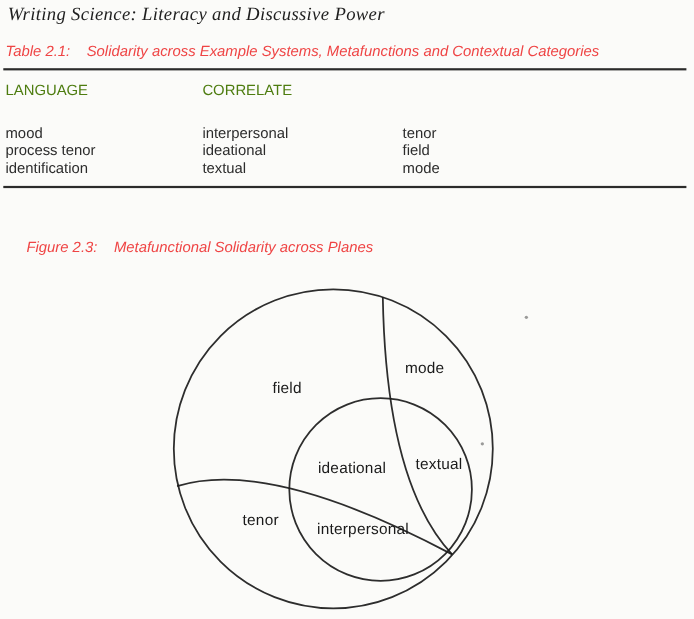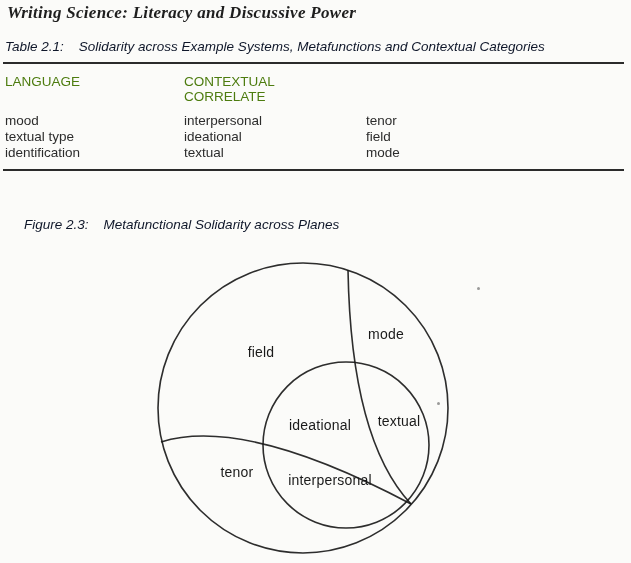--- a/index.html
+++ b/index.html
@@ -7,29 +7,29 @@
     position:relative;
     width:631px;height:563px;
     background:#fbfbf9;
     font-family:"Liberation Sans", sans-serif;
     color:#2c2c2c;
     overflow:hidden;
   }
   .book-title{
     position:absolute;left:7px;top:3px;
     font-family:"Liberation Serif", serif;
-    font-style:italic;font-weight:700;
+    font-style:italic;font-weight:400;
     font-size:17px;letter-spacing:.3px;
     color:#1e1e1e;
   }
   .caption{
     position:absolute;
     font-style:italic;
     font-size:13.5px;
-    color:#0f172a;
+    color:#ef4444;
     white-space:nowrap;
   }
   .caption .cap-label{display:inline-block;margin-right:15px;}
   .table-caption{left:5px;top:39px;}
   .figure-caption{left:8px;top:217px;margin-left:16px;}
   .rule{
     position:absolute;left:3px;width:621px;height:2px;
     background:#2b2b2b;
   }
   .rule-top{top:62px;}
@@ -65,29 +65,28 @@
     <span class="cap-label">Table 2.1:</span><span>Solidarity across Example Systems, Metafunctions and Contextual Categories</span>
   </div>
 
   <div class="rule rule-top"></div>
 
   <div class="tbl-grid tbl-head">
     <div class="col">
       <div>LANGUAGE</div>
     </div>
     <div class="col">
-      <div>CONTEXTUAL</div>
       <div>CORRELATE</div>
     </div>
   </div>
 
   <div class="tbl-grid tbl-body">
     <div class="col">
       <div>mood</div>
-      <div>textual type</div>
+      <div>process tenor</div>
       <div>identification</div>
     </div>
     <div class="col">
       <div>interpersonal</div>
       <div>ideational</div>
       <div>textual</div>
     </div>
     <div class="col">
       <div>tenor</div>
       <div>field</div>

